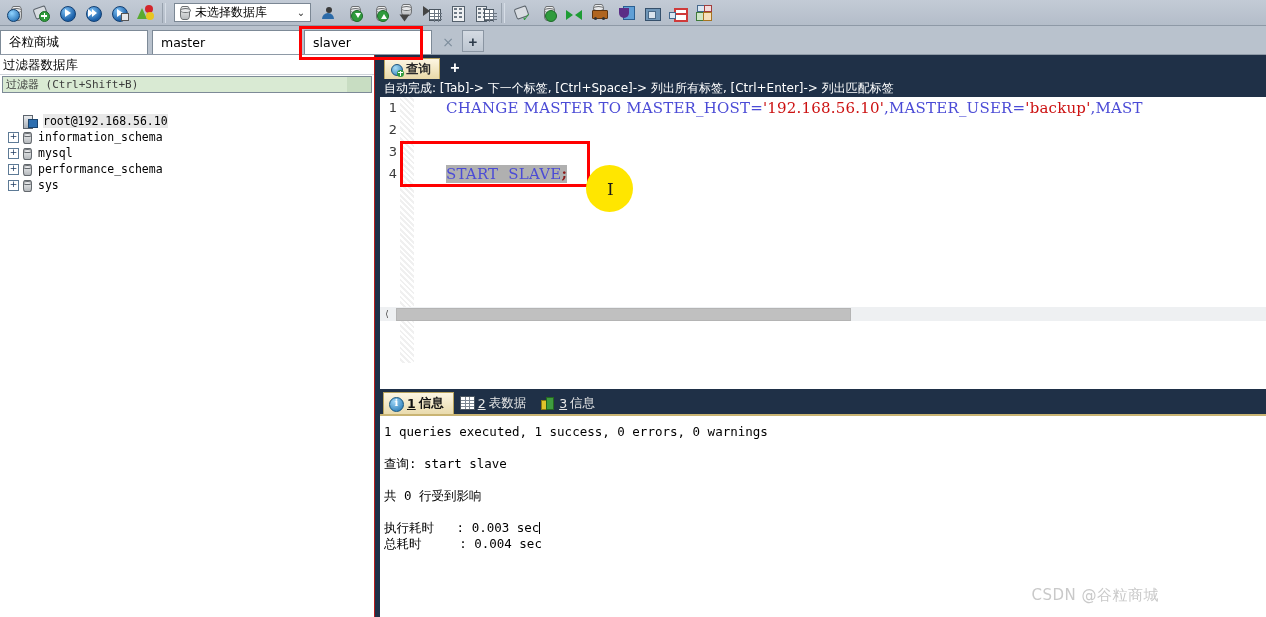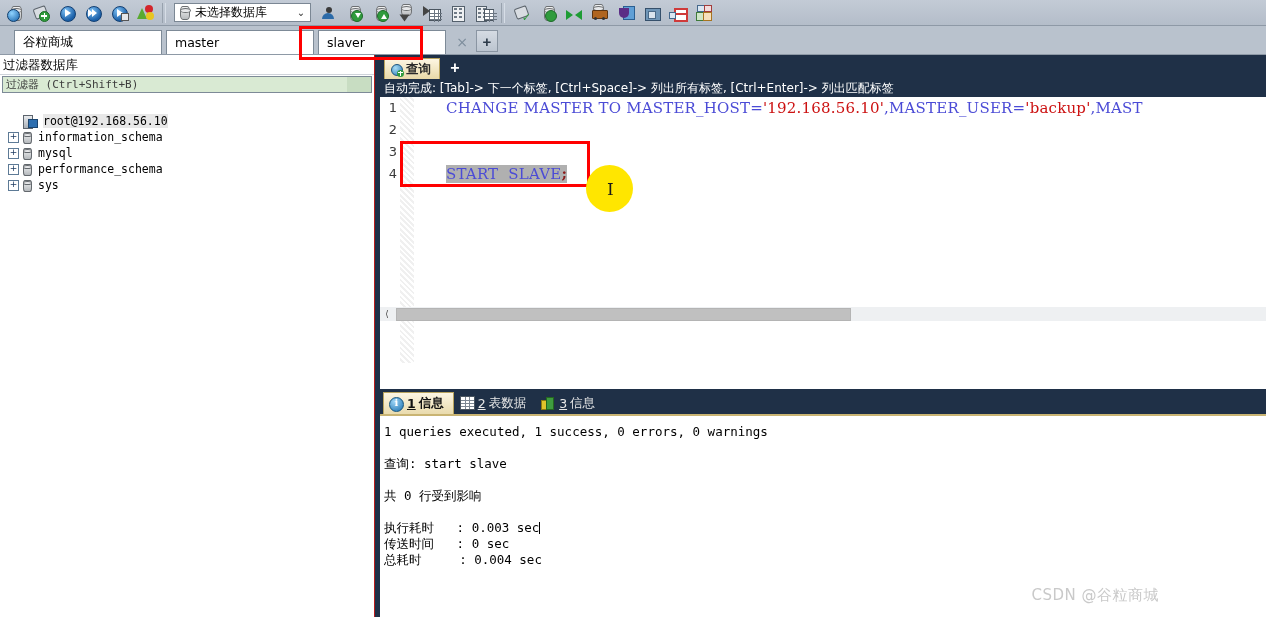--- a/index.html
+++ b/index.html
@@ -84,21 +84,21 @@
     position:absolute;left:0;top:26px;width:1266px;height:29px;
     background:#b9c2cd;border-bottom:1px solid #8e99a6;box-sizing:border-box;
     display:flex;align-items:flex-end;
   }
   .ctab{
     height:24px;min-width:140px;background:#fff;border:1px solid #7d8a97;
     border-bottom:none;margin-right:4px;
     display:flex;align-items:center;padding:0 8px;box-sizing:border-box;
     font-size:12.5px;font-family:"DejaVu Sans",sans-serif;
   }
-  .ctab.first{margin-left:14px;min-width:148px;}
+  .ctab.first{margin-left:0;min-width:148px;}
   .ctab.second{min-width:148px;}
   .ctab.active{min-width:128px;font-weight:normal;position:relative;}
   .ctab-close{
     width:24px;height:24px;display:flex;align-items:center;justify-content:center;
     color:#7d8d9c;font-size:14px;font-family:"DejaVu Sans",sans-serif;
   }
   .ctab-add{
     width:20px;height:20px;margin-left:2px;margin-bottom:2px;
     background:linear-gradient(#d5dbe3,#bcc5d0);border:1px solid #8a95a2;
     display:flex;align-items:center;justify-content:center;
@@ -513,21 +513,20 @@
       </div>
     </div>
     <div class="rbody" id="resultlog">
         <div class="rline">1 queries executed, 1 success, 0 errors, 0 warnings</div>
         <div class="rgap"></div>
         <div class="rline">查询: start slave</div>
         <div class="rgap"></div>
         <div class="rline">共 0 行受到影响</div>
         <div class="rgap"></div>
         <div class="rline">执行耗时   : 0.003 sec<span class="caret"></span></div>
-        <div class="rline">传送时间   : 0 sec</div>
         <div class="rline">总耗时     : 0.004 sec</div>
       </div>
   </div>
 
   <div class="redbox rb-tab"></div>
   <div class="redbox rb-code"></div>
   <div class="ycursor"></div>
   <div class="ibeam">I</div>
 
   <div class="watermark">CSDN @谷粒商城</div>

